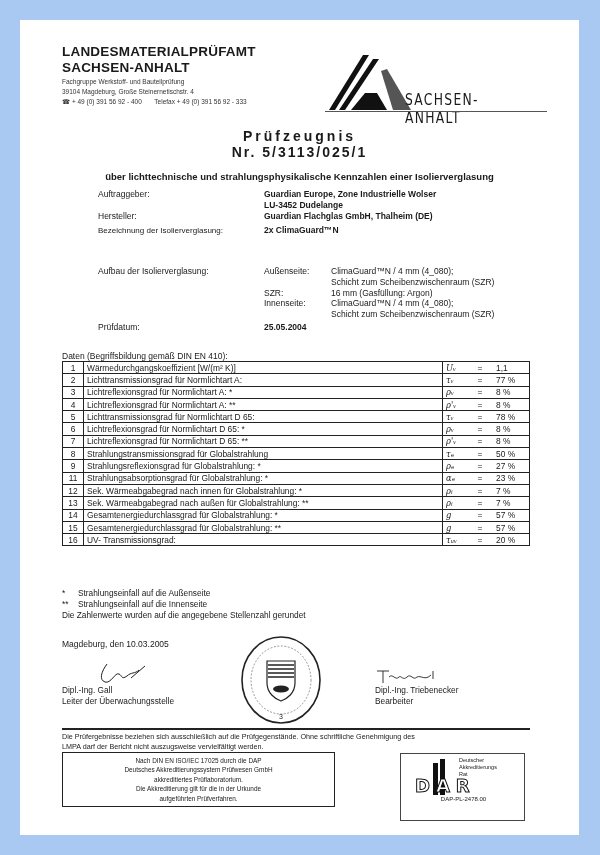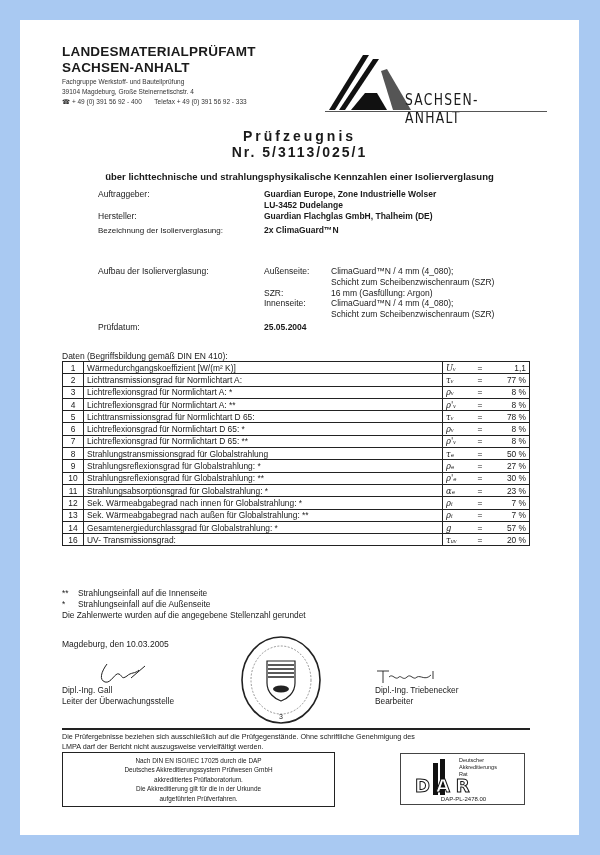--- a/index.html
+++ b/index.html
@@ -42,35 +42,35 @@
   }
   table.results td {
     border: 1px solid #222;
     height: 11.3px; padding: 0 3px; line-height: 10px;
     white-space: nowrap;
   }
   td.num { width: 14px; text-align: center; padding: 0; }
   td.desc { }
   td.sym { width: 18px; font-family: "DejaVu Serif", serif; font-style: italic; border-right: none !important; }
   td.eq { width: 20px; text-align: center; border-left: none !important; border-right: none !important; }
-  td.vv { width: 30px; text-align: right; border-left: none !important; }
+  td.vv { width: 30px; text-align: left; border-left: none !important; }
   .notes { left: 42px; top: 568px; font-size: 8.3px; line-height: 11px; }
   .notes .star { display: inline-block; width: 16px; }
 
   .place { left: 42px; top: 619px; font-size: 8.5px; }
   .sig-left { left: 42px; top: 665px; font-size: 8.3px; line-height: 11px; }
   .sig-right { left: 355px; top: 665px; font-size: 8.3px; line-height: 11px; }
   .sigscrawl-l { left: 75px; top: 642px; width: 55px; height: 24px; }
   .sigscrawl-r { left: 355px; top: 645px; width: 70px; height: 22px; }
   .seal { left: 220px; top: 615px; width: 82px; height: 90px; }
 
   .rule { left: 42px; top: 708px; width: 468px; height: 2px; background: #222; }
   .disclaimer { left: 42px; top: 712px; font-size: 7.2px; line-height: 9.5px; width: 470px; }
   .accr-box { left: 42px; top: 732px; width: 273px; height: 55px; border: 1px solid #222; text-align: center; font-size: 6.4px; line-height: 9.4px; padding-top: 3px; box-sizing: border-box; }
-  .dar-box { left: 380px; top: 733px; width: 125px; height: 52px; border: 1px solid #444; box-sizing: border-box; }
+  .dar-box { left: 380px; top: 733px; width: 125px; height: 68px; border: 1px solid #444; box-sizing: border-box; }
   .dar-small { position: absolute; left: 58px; top: 3px; font-size: 5.5px; line-height: 7px; }
   .dar-letters { position: absolute; left: 14px; top: 21px; font-size: 18px; font-weight: bold; letter-spacing: 6px; color: #fff; -webkit-text-stroke: 1px #111; font-family: "DejaVu Sans", sans-serif; }
   .dar-bars { position: absolute; left: 30px; top: 5px; width: 18px; height: 36px; }
   .dar-code { position: absolute; left: 0; width: 125px; top: 42px; text-align: center; font-size: 6px; }
 </style>
 </head>
 <body>
 
 <div class="sheet">
 
@@ -186,27 +186,20 @@
           <td class="vv">50 %</td>
         </tr>
         <tr>
           <td class="num">9</td>
           <td class="desc">Strahlungsreflexionsgrad für Globalstrahlung: *</td>
           <td class="sym">ρₑ</td>
           <td class="eq">=</td>
           <td class="vv">27 %</td>
         </tr>
         <tr>
-          <td class="num">10</td>
-          <td class="desc">Strahlungsreflexionsgrad für Globalstrahlung: **</td>
-          <td class="sym">ρ'ₑ</td>
-          <td class="eq">=</td>
-          <td class="vv">30 %</td>
-        </tr>
-        <tr>
           <td class="num">11</td>
           <td class="desc">Strahlungsabsorptionsgrad für Globalstrahlung: *</td>
           <td class="sym">αₑ</td>
           <td class="eq">=</td>
           <td class="vv">23 %</td>
         </tr>
         <tr>
           <td class="num">12</td>
           <td class="desc">Sek. Wärmeabgabegrad nach innen für Globalstrahlung: *</td>
           <td class="sym">ρᵢ</td>
@@ -221,32 +214,39 @@
           <td class="vv">7 %</td>
         </tr>
         <tr>
           <td class="num">14</td>
           <td class="desc">Gesamtenergiedurchlassgrad für Globalstrahlung: *</td>
           <td class="sym">g</td>
           <td class="eq">=</td>
           <td class="vv">57 %</td>
         </tr>
         <tr>
+          <td class="num">15</td>
+          <td class="desc">Gesamtenergiedurchlassgrad für Globalstrahlung: **</td>
+          <td class="sym">g</td>
+          <td class="eq">=</td>
+          <td class="vv">57 %</td>
+        </tr>
+        <tr>
           <td class="num">16</td>
           <td class="desc">UV- Transmissionsgrad:</td>
           <td class="sym">τᵤᵥ</td>
           <td class="eq">=</td>
           <td class="vv">20 %</td>
         </tr>
       </tbody>
   </table>
 
   <div class="abs notes">
+    <div><span class="star">*</span><span>Strahlungseinfall auf die Außenseite</span></div>
     <div><span class="star">**</span><span>Strahlungseinfall auf die Innenseite</span></div>
-    <div><span class="star">*</span><span>Strahlungseinfall auf die Außenseite</span></div>
     <div>Die Zahlenwerte wurden auf die angegebene Stellenzahl gerundet</div>
   </div>
 
   <div class="abs place">Magdeburg, den 10.03.2005</div>
 
   <svg class="abs sigscrawl-l" viewBox="0 0 55 24">
     <path d="M12 2 C6 10, 4 18, 10 20 C16 22, 20 10, 24 12 C28 14, 26 18, 32 14 C36 10, 40 12, 44 8 M36 16 L50 4" stroke="#222" stroke-width="1" fill="none"></path>
   </svg>
   <div class="abs sig-left">
     <div>Dipl.-Ing. Gall</div>

